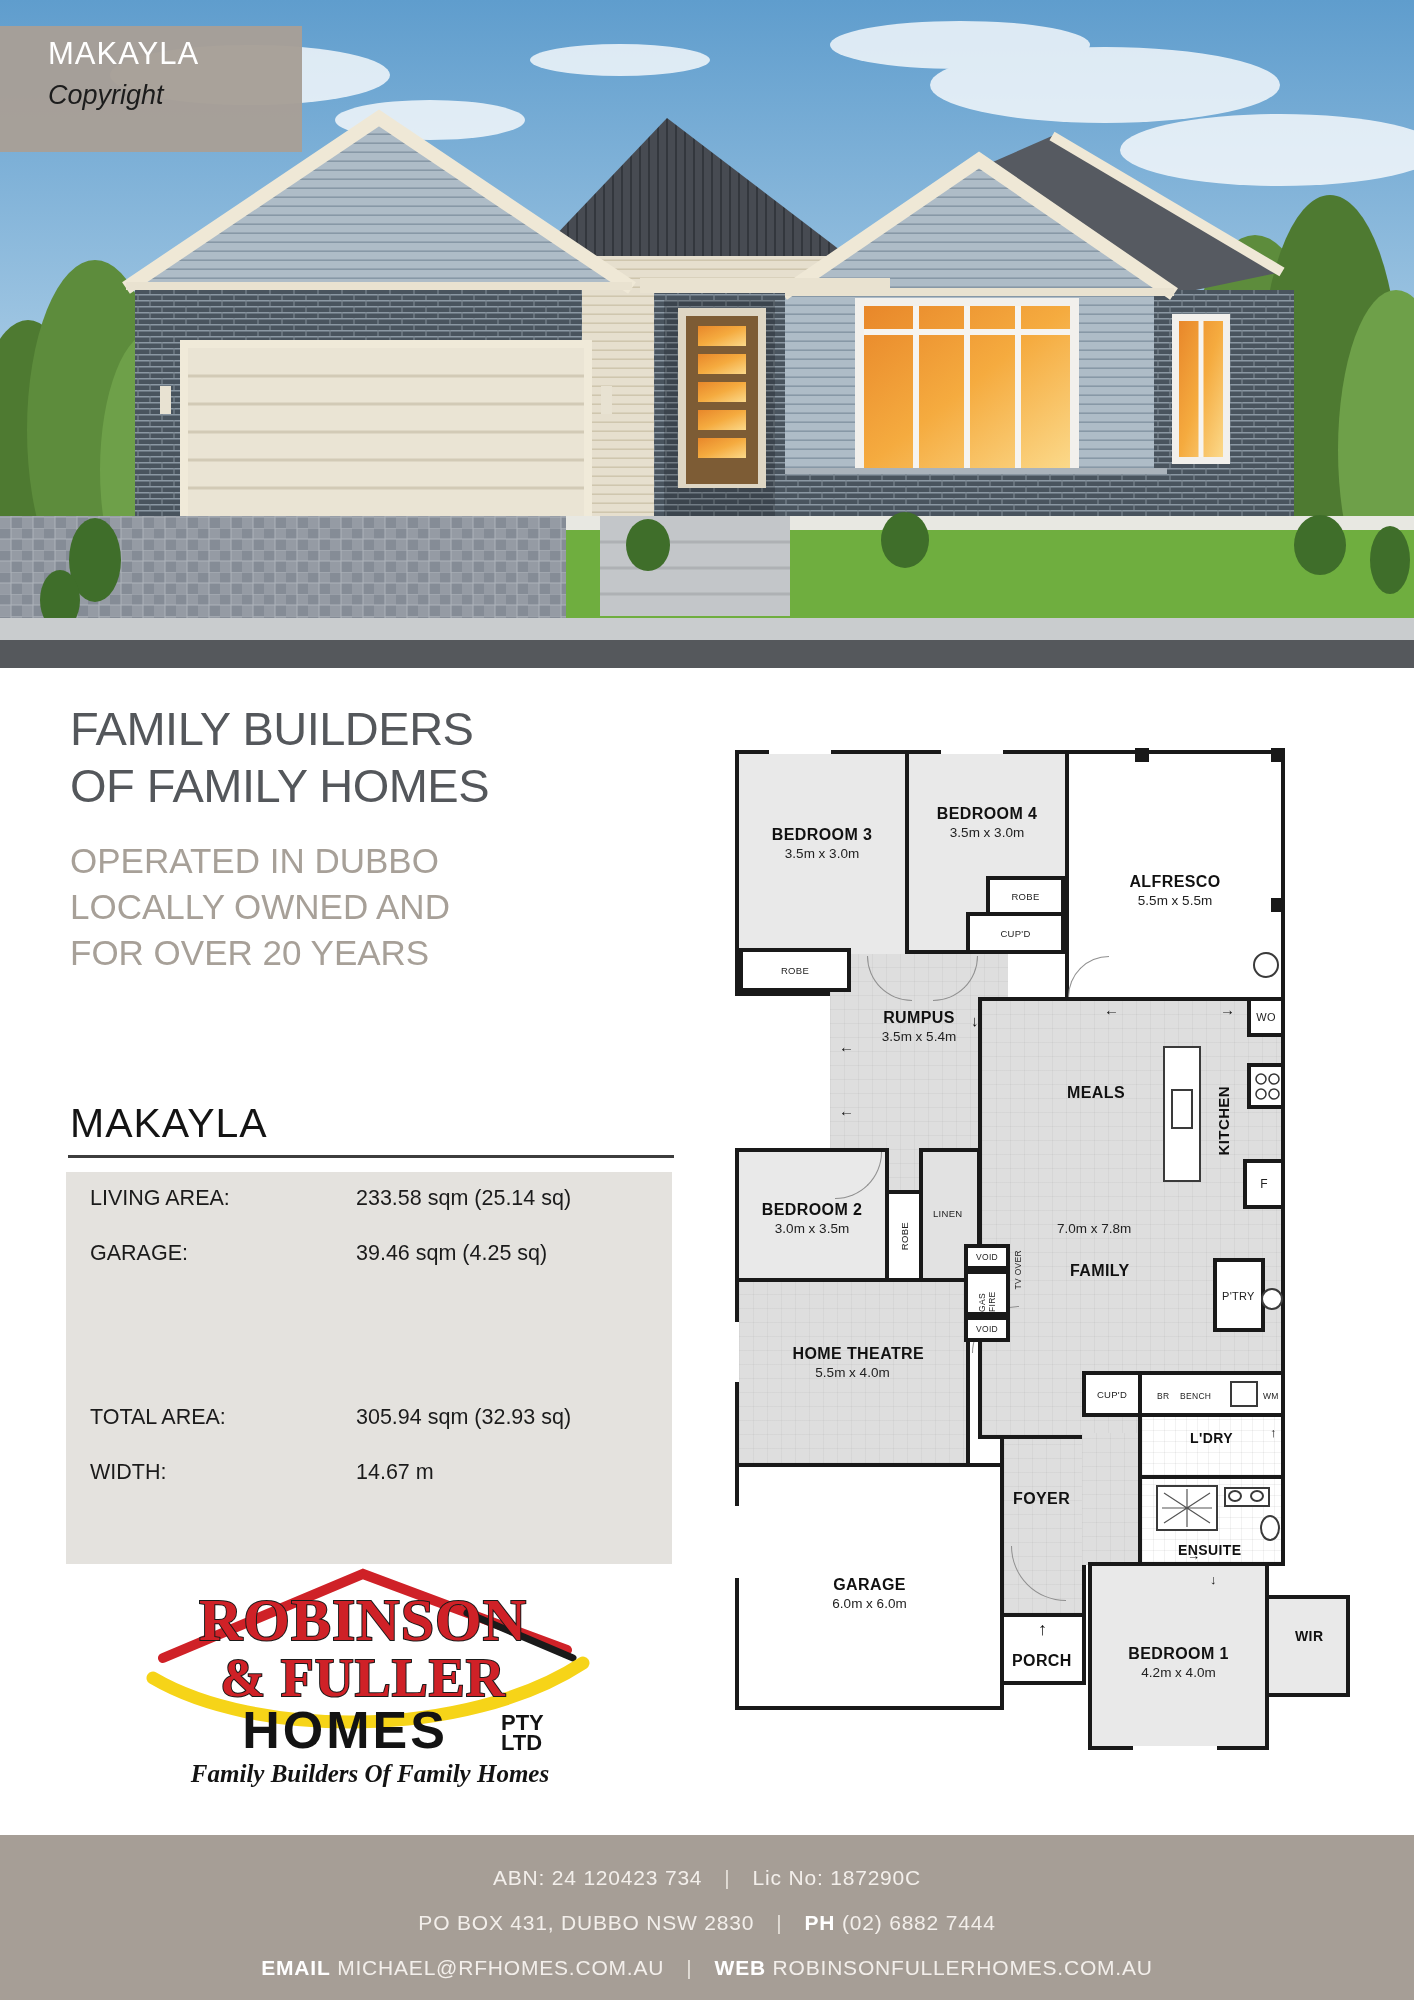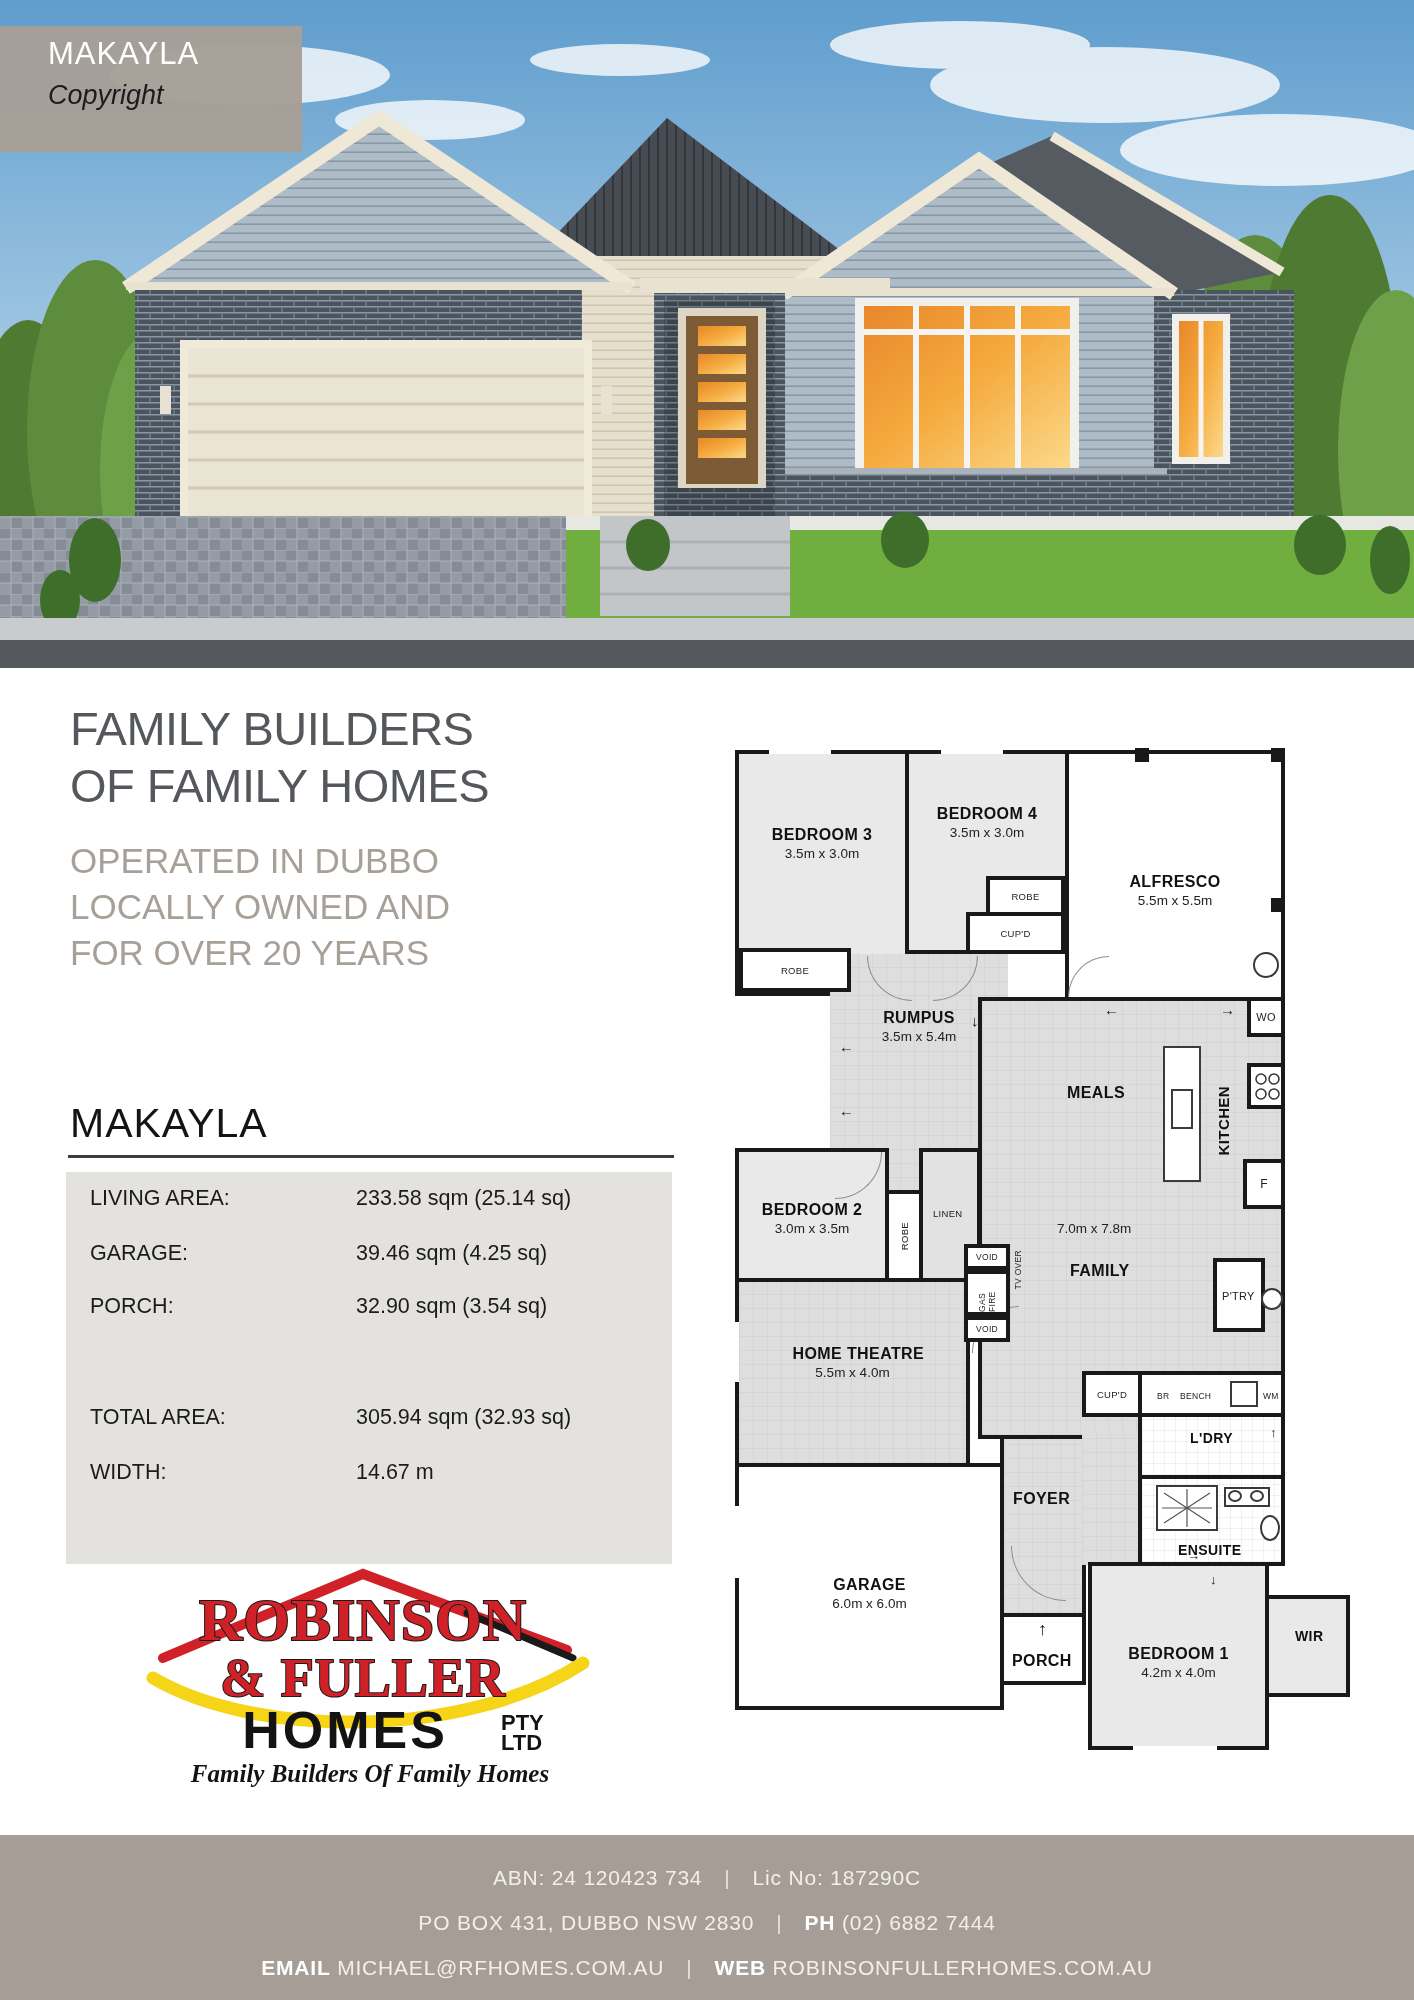--- a/index.html
+++ b/index.html
@@ -218,24 +218,20 @@
   <div id="title-rule"></div>
   <div id="specs">
     <div class="srow" style="top:14px">
         <span class="lab">LIVING AREA:</span>
         <span class="val">233.58 sqm (25.14 sq)</span>
       </div>
     <div class="srow" style="top:69px">
         <span class="lab">GARAGE:</span>
         <span class="val">39.46 sqm (4.25 sq)</span>
       </div>
-    <div class="srow" style="top:122px">
-        <span class="lab">PORCH:</span>
-        <span class="val">32.90 sqm (3.54 sq)</span>
-      </div>
     <div class="srow" style="top:233px">
         <span class="lab">TOTAL AREA:</span>
         <span class="val">305.94 sqm (32.93 sq)</span>
       </div>
     <div class="srow" style="top:288px">
         <span class="lab">WIDTH:</span>
         <span class="val">14.67 m</span>
       </div>
   </div>
 

